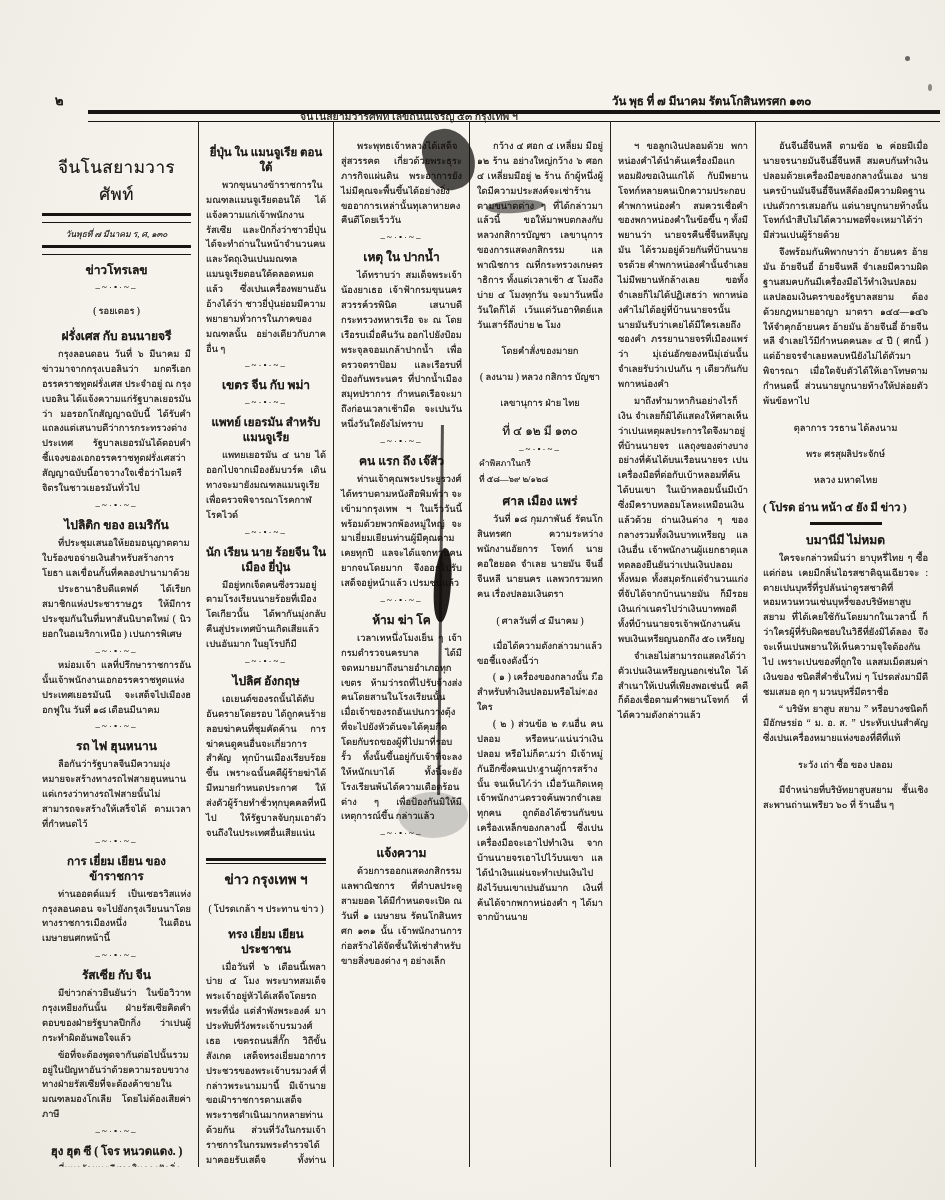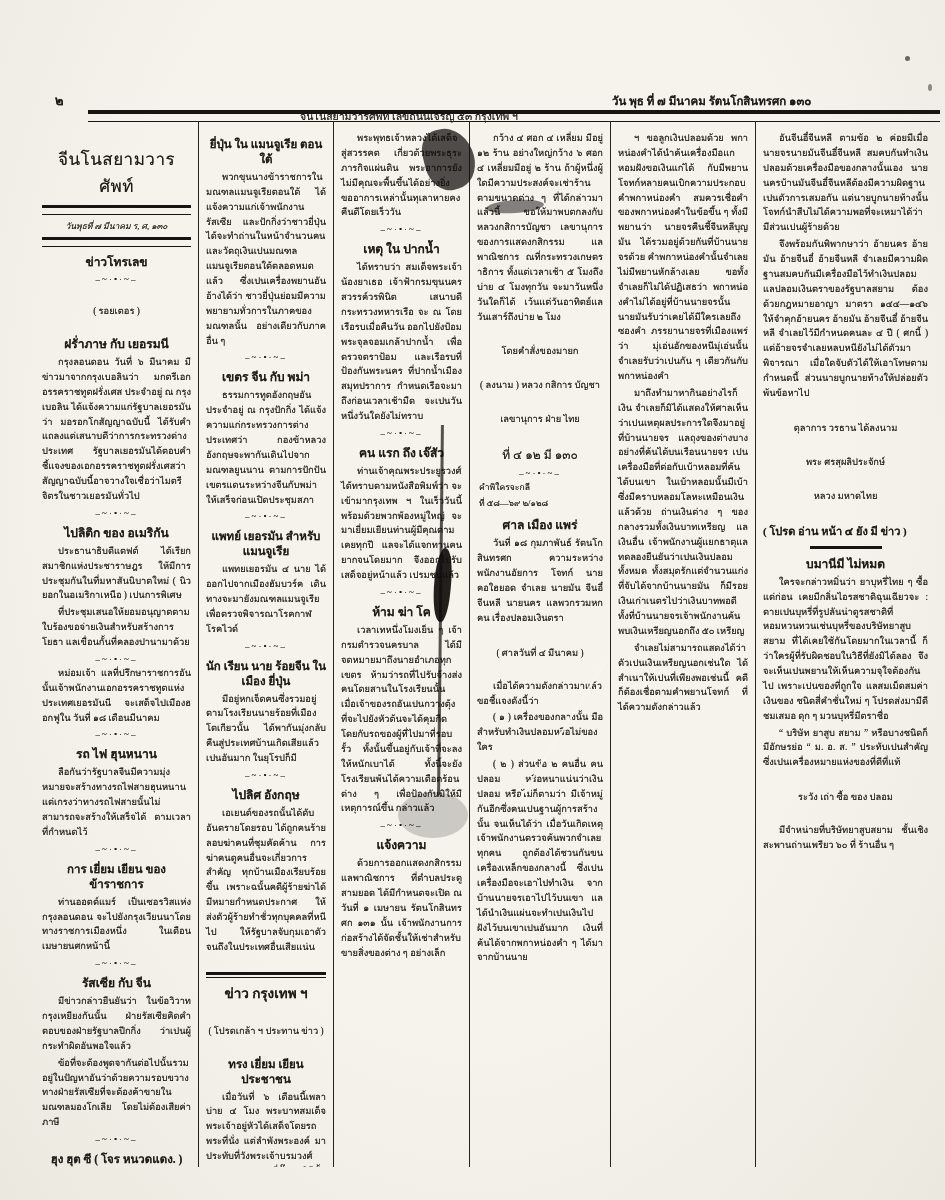--- a/index.html
+++ b/index.html
@@ -12,31 +12,31 @@
   .t{ text-shadow:0 0 .5px rgba(20,16,10,.6); }
   
   .hdr span{position:absolute; white-space:nowrap;}
   .pnum{left:55px; top:90px; font-size:13px; font-weight:bold;}
   .hcen{left:300px; top:108px; font-size:10.5px;}
   .hrgt{left:612px; top:92px; font-size:11.5px; font-weight:bold;}
   .toprule{position:absolute; left:88px; top:110px; width:852px; height:7px;
     border-top:4px solid #171411; border-bottom:1px solid #171411;}
   
   #columns{position:absolute; left:35px; top:121px; width:902px; height:1046px; display:flex; align-items:stretch;}
-  .col{box-sizing:border-box; padding:8px 7px; border-right:1px solid #262219; overflow:hidden;}
+  .col{box-sizing:border-box; padding:16px 7px; border-right:1px solid #262219; overflow:hidden;}
   .col:last-child{border-right:none;}
   .s{ text-shadow:0 0 .5px rgba(20,16,10,.55);}
   .s.masthead{font-size:17px;font-weight:normal;text-align:center;margin:16px 0 6px;letter-spacing:.5px;}
   .s.bar{height:6px;border-top:3px solid #171411;border-bottom:1px solid #171411;margin:2px 0;text-shadow:none;}
   .s.mdate{text-align:center;font-size:8.5px;margin:4px 0;font-style:italic;}
   .s.headline{text-align:center;font-weight:bold;font-size:12px;line-height:1.25;margin:8px 2px 3px;}
   .s.headline2{text-align:center;font-weight:bold;font-size:11.5px;line-height:1.3;margin:8px 0 3px;}
   .s.section{text-align:center;font-weight:bold;font-size:13.5px;border-top:3px solid #171411;margin-top:17px;padding-top:1px;}
   .s.section::before{content:"";display:block;border-top:1px solid #171411;margin:1px 0 4px;}
-  .s.center{text-align:center;font-size:9.3px;margin:19px 0;}
+  .s.center{text-align:center;font-size:9.3px;margin:11px 0;}
   .s.csmall{text-align:center;font-size:12px;margin:1px 0;}
   .s.small{font-size:8.6px;margin:2px 0 0 2px;}
   .s.note{font-size:11px;font-weight:bold;margin:9px 0 4px;}
   .s.shortrule{width:72px;border-top:3px solid #171411;margin:6px auto 8px;text-shadow:none;}
   .s.para{font-size:9.3px;line-height:1.6;text-align:justify;text-indent:16px;margin:2px 0;word-break:break-word;}
   .s.ornament{text-align:center;font-size:9px;letter-spacing:2px;margin:4px 0 1px;color:#1b1813;}
   
   .blot{position:absolute;background:#0f0d0b;}
   .b1{left:434px; top:548px; width:17px; height:74px; border-radius:45% 55% 40% 60%; opacity:.92; transform:rotate(6deg);}
   .b2{left:439px; top:425px; width:3px; height:370px; opacity:.7; transform:rotate(.6deg);}
@@ -60,26 +60,26 @@
 
   <div id="columns">
       <div class="col" style="width: 164px;">
         <div class="s masthead">จีนโนสยามวารศัพท์</div>
         <div class="s bar"></div>
         <div class="s mdate">วันพุธที่ ๗ มีนาคม ร, ศ, ๑๓๐</div>
         <div class="s bar"></div>
         <div class="s headline">ข่าวโทรเลข</div>
         <div class="s ornament">–~·•·~–</div>
         <div class="s center">( รอยเตอร )</div>
-        <div class="s headline">ฝรั่าภาษ กับ เยอรมนี</div>
+        <div class="s headline">ฝรั่งเศส กับ อนนายจรี</div>
         <div class="s para">กรุงลอนดอน วันที่ ๖ มีนาคม มีข่าวมาจากกรุงเบอลินว่า มกตรีเอกอรรคราชทูตฝรั่งเศส ประจำอยู่ ณ กรุงเบอลิน ได้แจ้งความแก่รัฐบาลเยอรมันว่า มอรอกโกสัญญาฉบับนี้ ได้รับคำแถลงแต่เสนาบดีว่าการกระทรวงต่างประเทศ รัฐบาลเยอรมันได้ตอบคำชี้แจงของเอกอรรคราชทูตฝรั่งเศสว่า สัญญาฉบับนี้อาจวางใจเชื่อว่าไมตรีจิตรในชาวเยอรมันทั่วไป</div>
         <div class="s ornament">–~·•·~–</div>
         <div class="s headline">ไปลิติก ของ อเมริกัน</div>
+        <div class="s para">ที่ประชุมเสนอให้ยอมอนุญาตตามใบร้องขอจ่ายเงินสำหรับสร้างการโยธา แลเขื่อนกั้นที่คลองปานามาด้วย</div>
         <div class="s para">ประธานาธิบดีแตฟต์ ได้เรียกสมาชิกแห่งประชาราษฎร ให้มีการประชุมกันในที่มหาสันนิบาตใหม่ ( นิวยอกในอเมริกาเหนือ ) เปนการพิเศษ</div>
-        <div class="s para">ที่ประชุมเสนอให้ยอมอนุญาตตามใบร้องขอจ่ายเงินสำหรับสร้างการโยธา แลเขื่อนกั้นที่คลองปานามาด้วย</div>
         <div class="s ornament">–~·•·~–</div>
         <div class="s para">หม่อมเจ้า แลที่ปรึกษาราชการอันนั้นเจ้าพนักงานเอกอรรคราชทูตแห่งประเทศเยอรมันนี จะเสด็จไปเมืองฮอกฟูใน วันที่ ๑๘ เดือนมีนาคม</div>
         <div class="s ornament">–~·•·~–</div>
         <div class="s headline">รถ ไฟ ฮุนหนาน</div>
         <div class="s para">ลือกันว่ารัฐบาลจีนมีความมุ่งหมายจะสร้างทางรถไฟสายฮุนหนาน แต่เกรงว่าทางรถไฟสายนั้นไม่สามารถจะสร้างให้เสร็จได้ ตามเวลาที่กำหนดไว้</div>
         <div class="s ornament">–~·•·~–</div>
         <div class="s headline2">การ เยี่ยม เยียน ของ ข้าราชการ</div>
         <div class="s para">ท่านออตต์แมร์ เป็นเซอรวิสแห่งกรุงลอนดอน จะไปยังกรุงเวียนนาโดยทางราชการเมืองหนึ่ง ในเดือนเมษายนศกหน้านี้</div>
         <div class="s ornament">–~·•·~–</div>
         <div class="s headline">รัสเซีย กับ จีน</div>
@@ -87,21 +87,20 @@
         <div class="s para">ข้อที่จะต้องพูดจากันต่อไปนั้นรวมอยู่ในปัญหาอันว่าด้วยความรอบขวาง ทางฝ่ายรัสเซียที่จะต้องค้าขายในมณฑลมองโกเลีย โดยไม่ต้องเสียค่าภาษี</div>
         <div class="s ornament">–~·•·~–</div>
         <div class="s headline2">ฮุง ฮุต ซี ( โจร หนวดแดง. )</div>
         <div class="s para">ที่มหารัฐมนตรีสภาในกรุงปักกิ่ง ได้มีคำสั่งถึงเทศาภิบาลจีนมณฑลแมนจูเรีย ให้รีบยกไปปราบพวกโจรหนวดแดงโดยเกรงว่า ต่างประเทศจะถือเอาเปนข้อเข้ามาจัดการ</div>
       </div>
       <div class="col" style="width: 135px;">
         <div class="s headline2">ยี่ปุ่น ใน แมนจูเรีย ตอน ใต้</div>
         <div class="s para">พวกขุนนางข้าราชการในมณฑลแมนจูเรียตอนใต้ ได้แจ้งความแก่เจ้าพนักงานรัสเซีย และปักกิ่งว่าชาวยี่ปุ่นได้จะทำถ่านในหน้าจำนวนคน และวัตถุเงินเปนมณฑลแมนจูเรียตอนใต้ตลอดหมดแล้ว ซึ่งเปนเครื่องพยานอันอ้างได้ว่า ชาวยี่ปุ่นย่อมมีความพยายามทั่วการในภาคของมณฑลนั้น อย่างเดียวกับภาคอื่น ๆ</div>
         <div class="s ornament">–~·•·~–</div>
         <div class="s headline">เขตร จีน กับ พม่า</div>
-        <div class="s para">ธรรมการทูตอังกฤษอันประจำอยู่ ณ กรุงปักกิ่ง ได้แจ้งความแก่กระทรวงการต่างประเทศว่า กองข้าหลวงอังกฤษจะพากันเดินไปจากมณฑลยูนนาน ตามการปักปันเขตรแดนระหว่างจีนกับพม่า ให้เสร็จก่อนเปิดประชุมสภา</div>
         <div class="s ornament">–~·•·~–</div>
         <div class="s headline2">แพทย์ เยอรมัน สำหรับ แมนจูเรีย</div>
         <div class="s para">แพทยเยอรมัน ๔ นาย ได้ออกไปจากเมืองฮัมบวร์ค เดินทางจะมายังมณฑลแมนจูเรีย เพื่อตรวจพิจารณาโรคกาฬโรคไวด์</div>
         <div class="s ornament">–~·•·~–</div>
         <div class="s headline2">นัก เรียน นาย ร้อยจีน ใน เมือง ยี่ปุ่น</div>
         <div class="s para">มีอยู่หกเจ็ดคนซึ่งรวมอยู่ตามโรงเรียนนายร้อยที่เมืองโตเกียวนั้น ได้พากันมุ่งกลับคืนสู่ประเทศบ้านเกิดเสียแล้วเปนอันมาก ในยุโรปก็มี</div>
         <div class="s ornament">–~·•·~–</div>
         <div class="s headline">ไปลิศ อังกฤษ</div>
         <div class="s para">เอเยนต์ของรถนั้นได้ดับอันตรายโดยรอบ ได้ถูกคนร้ายลอบฆ่าคนที่ชุมคัดค้าน การฆ่าคนดูคนอื่นจะเกี่ยวการสำคัญ ทุกบ้านเมืองเรียบร้อยขึ้น เพราะฉนั้นคดีผู้ร้ายฆ่าได้มีหมายกำหนดประกาศ ให้ส่งตัวผู้ร้ายทำชั่วทุกบุคคลที่หนีไป ให้รัฐบาลจับกุมเอาตัวจนถึงในประเทศอื่นเสียแน่น</div>
         <div class="s section">ข่าว กรุงเทพ ฯ</div>
@@ -124,21 +123,21 @@
         <div class="s headline">แจ้งความ</div>
         <div class="s para">ด้วยการออกแสดงกสิกรรม แลพาณิชการ ที่ตำบลประตูสามยอด ได้มีกำหนดจะเปิด ณ วันที่ ๑ เมษายน รัตนโกสินทร ศก ๑๓๑ นั้น เจ้าพนักงานการก่อสร้างได้จัดชั้นให้เช่าสำหรับขายสิ่งของต่าง ๆ อย่างเล็ก</div>
       </div>
       <div class="col" style="width: 141px;">
         <div class="s para">กว้าง ๔ ศอก ๔ เหลี่ยม มีอยู่ ๑๒ ร้าน อย่างใหญ่กว้าง ๖ ศอก ๔ เหลี่ยมมีอยู่ ๒ ร้าน ถ้าผู้หนึ่งผู้ใดมีความประสงค์จะเช่าร้านตามขนาดต่าง ๆ ที่ได้กล่าวมาแล้วนี้ ขอให้มาพบตกลงกับหลวงกสิการบัญชา เลขานุการของการแสดงกสิกรรม แลพาณิชการ ณที่กระทรวงเกษตราธิการ ทั้งแต่เวลาเช้า ๕ โมงถึงบ่าย ๔ โมงทุกวัน จะมาวันหนึ่งวันใดก็ได้ เว้นแต่วันอาทิตย์แลวันเสาร์ถึงบ่าย ๒ โมง</div>
         <div class="s center">โดยคำสั่งของมายก</div>
         <div class="s center">( ลงนาม ) หลวง กสิการ บัญชา</div>
         <div class="s center">เลขานุการ ฝ่าย ไทย</div>
         <div class="s csmall">ที่ ๔ ๑๒ มี ๑๓๐</div>
         <div class="s ornament">–~·•·~–</div>
-        <div class="s small">คำพิใครจะกลี</div>
+        <div class="s small">คำพิสภาในกรี</div>
         <div class="s small">ที่ ๕๘—๖๙  ๒/๑๒๘</div>
         <div class="s headline">ศาล เมือง แพร่</div>
         <div class="s para">วันที่ ๑๘ กุมภาพันธ์ รัตนโกสินทรศก ความระหว่าง พนักงานอัยการ โจทก์ นายคอใฮยอด จำเลย นายมัน จีนอี๋ จีนหลี นายนคร แลพวกรวมหกคน เรื่องปลอมเงินตรา</div>
         <div class="s center">( ศาลวันที่ ๔ มีนาคม )</div>
         <div class="s para">เมื่อได้ความดังกล่าวมาแล้ว ขอชี้แจงดังนี้ว่า</div>
         <div class="s para">( ๑ ) เครื่องของกลางนั้น มือสำหรับทำเงินปลอมหรือไม่ของใคร</div>
         <div class="s para">( ๒ ) ส่วนข้อ ๒ คนอื่น คนปลอม หรือหนาแน่นว่าเงินปลอม หรือไม่ก็ตามว่า มีเจ้าหมู่กันอีกซึ่งคนเปนฐานผู้การสร้างนั้น จนเห็นได้ว่า เมื่อวันเกิดเหตุเจ้าพนักงานตรวจค้นพวกจำเลยทุกคน ถูกต้องได้ชวนกันขนเครื่องเหล็กของกลางนี้ ซึ่งเปนเครื่องมือจะเอาไปทำเงิน จากบ้านนายจรเอาไปไว้บนเขา แลได้นำเงินแผ่นจะทำเปนเงินไปฝังไว้บนเขาเปนอันมาก เงินที่ค้นได้จากพกาหน่องคำ ๆ ได้มาจากบ้านนาย</div>
       </div>
       <div class="col" style="width: 145px;">
         <div class="s para">ฯ ขอลูกเงินปลอมด้วย พกาหน่องคำได้นำค้นเครื่องมือแกหอมฝังขอเงินแก่ได้ กับมีพยานโจทก์หลายคนเบิกความประกอบคำพกาหน่องคำ สมควรเชื่อคำของพกาหน่องคำในข้อขึ้น ๆ ทั้งมีพยานว่า นายจรคืนชี้จีนหลีบุญมัน ได้รวมอยู่ด้วยกันที่บ้านนายจรด้วย คำพกาหน่องคำนั้นจำเลยไม่มีพยานหักล้างเลย ขอทั้งจำเลยก็ไม่ได้ปฏิเสธว่า พกาหน่องคำไม่ได้อยู่ที่บ้านนายจรนั้น นายมันรับว่าเคยได้มีใครเลยถึงซองคำ ภรรยานายจรที่เมืองแพร่ว่า มุ่เอ่นอักของหนีมุ่เอ่นนั้น จำเลยรับว่าเปนกัน ๆ เดียวกันกับพกาหน่องคำ</div>

